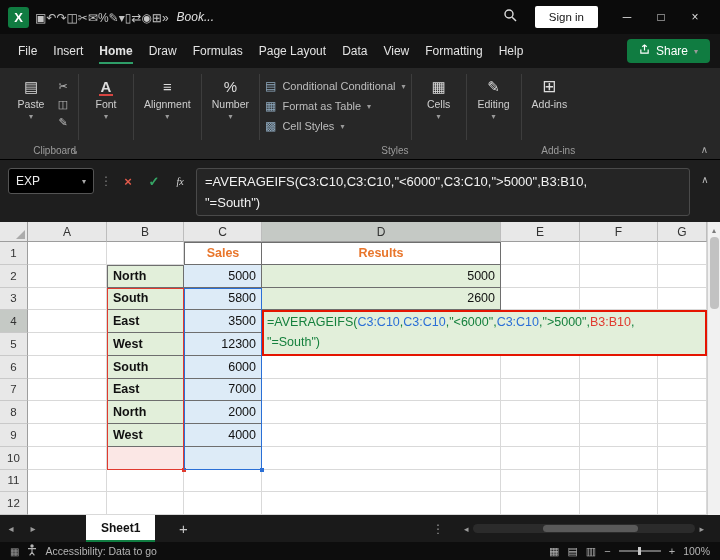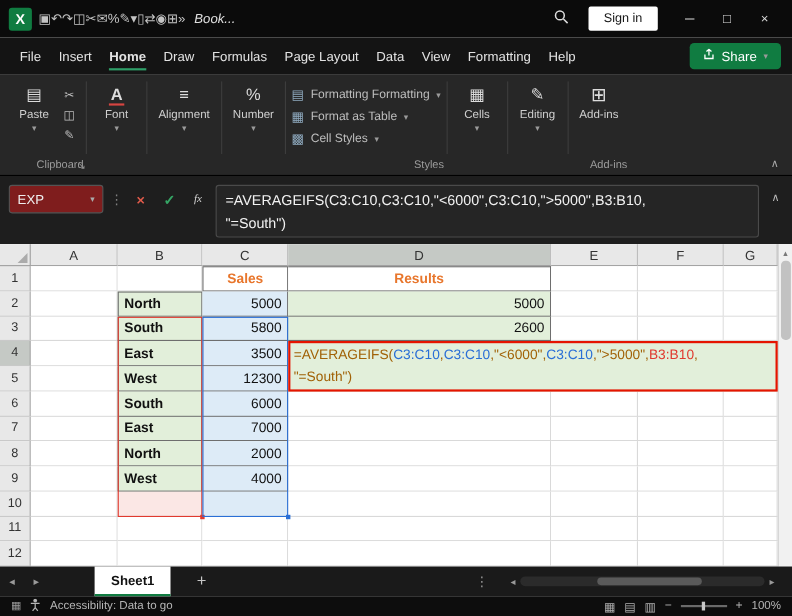--- a/index.html
+++ b/index.html
@@ -45,21 +45,21 @@
   .rchev { font-size:8px; color:#9a9a9a; }
   .rmini { display:flex; flex-direction:column; gap:5px; padding-top:8px; width:20px; align-items:center; }
   .rmini span { font-size:11px; color:#bdbdbd; }
   .rstack { display:flex; flex-direction:column; gap:6px; padding-top:7px; }
   .rsrow { display:flex; align-items:center; gap:6px; font-size:11px; color:#bdbdbd; white-space:nowrap; }
   .rsrow .sicon { font-size:12px; color:#8faabf; }
   .collapse-chev { position:absolute; right:12px; bottom:4px; font-size:10px; color:#aaa; }
 
   
   .fbar { height:62px; background:#1E1E1E; display:flex; align-items:flex-start; padding:8px 6px 0 8px; gap:6px; }
-  .namebox { width:86px; height:26px; background:#7f1d1d; border:1px solid #545454; border-radius:3px;
+  .namebox { width:86px; height:26px; background:#000000; border:1px solid #545454; border-radius:3px;
              color:#eee; font-size:12px; display:flex; align-items:center; padding:0 7px; }
   .namebox .nbchev { margin-left:auto; font-size:8px; color:#aaa; }
   .fdots { color:#808080; font-size:12px; padding-top:6px; }
   .fbtn { width:20px; height:26px; display:flex; align-items:center; justify-content:center; font-size:13px; }
   .fcancel { color:#E25B4B; font-weight:bold; }
   .fenter { color:#35A665; font-weight:bold; }
   .ffx { color:#d8d8d8; font-style:italic; font-family:"Liberation Serif", serif; font-size:10px; }
   .ftext { flex:1; height:48px; background:#252525; border:1px solid #4a4a4a; border-radius:3px;
            color:#f2f2f2; font-size:13px; line-height:21px; padding:2px 8px; overflow:hidden; }
   .fchev { width:18px; color:#bbb; font-size:10px; padding-top:6px; text-align:center; }
@@ -92,21 +92,21 @@
   .range-box { position:absolute; pointer-events:none; z-index:3; }
   .range-blue { left:184px; top:65.5px; width:78px; height:182px; border:1px solid var(--range-blue); }
   .range-red  { left:107px; top:65.5px; width:77px; height:182px; border:1px solid var(--range-red); }
   .range-blue::after, .range-red::after { content:""; position:absolute; right:-3px; bottom:-3px; width:4px; height:4px; background:inherit; }
   .range-blue::after { background:var(--range-blue); }
   .range-red::after { background:var(--range-red); }
 
   .f-overlay { position:absolute; left:262px; top:88.25px; width:445px; height:45.5px; z-index:4;
                background:var(--fill-green); border:2px solid var(--annotation-red);
                font-size:12.5px; line-height:20px; color:#111; padding:0 3px; overflow:hidden; white-space:nowrap; }
-  .sg-k { color:#a16207; } .sg-b { color:var(--range-blue); } .sg-r { color:var(--range-red); }
+  .sg-k { color:#15803d; } .sg-b { color:var(--range-blue); } .sg-r { color:var(--range-red); }
 
   .vscroll { width:13px; height:293px; background:#F1F1F1; border-left:1px solid #D0D0D0;
              display:flex; flex-direction:column; align-items:center; }
   .vs-arrow { font-size:8px; color:#7a7a7a; padding:4px 0 2px 0; }
   .vs-thumb { width:9px; height:72px; background:#C2C2C2; border-radius:4px; }
 
   
   .sheetbar { height:27px; background:#1A1A1A; display:flex; align-items:center; color:#b5b5b5; position:relative; }
   .snav { width:22px; text-align:center; font-size:10px; color:#9a9a9a; }
   .stab { margin-left:42px; height:27px; background:#fff; color:#111; font-size:12px; font-weight:bold;
@@ -214,21 +214,21 @@
         <span>Number</span>
         <span class="rchev">▾</span>
       </div>
     </div>
     <div class="rsep"></div>
 
     <div class="rgroup">
       <div class="rstack" id="stylesstack">
           <div class="rsrow">
             <span class="sicon">▤</span>
-            <span>Formatting Formatting</span>
+            <span>Conditional Conditional</span>
             <span class="rchev">▾</span>
           </div>
           <div class="rsrow">
             <span class="sicon">▦</span>
             <span>Format as Table</span>
             <span class="rchev">▾</span>
           </div>
           <div class="rsrow">
             <span class="sicon">▩</span>
             <span>Cell Styles</span>

